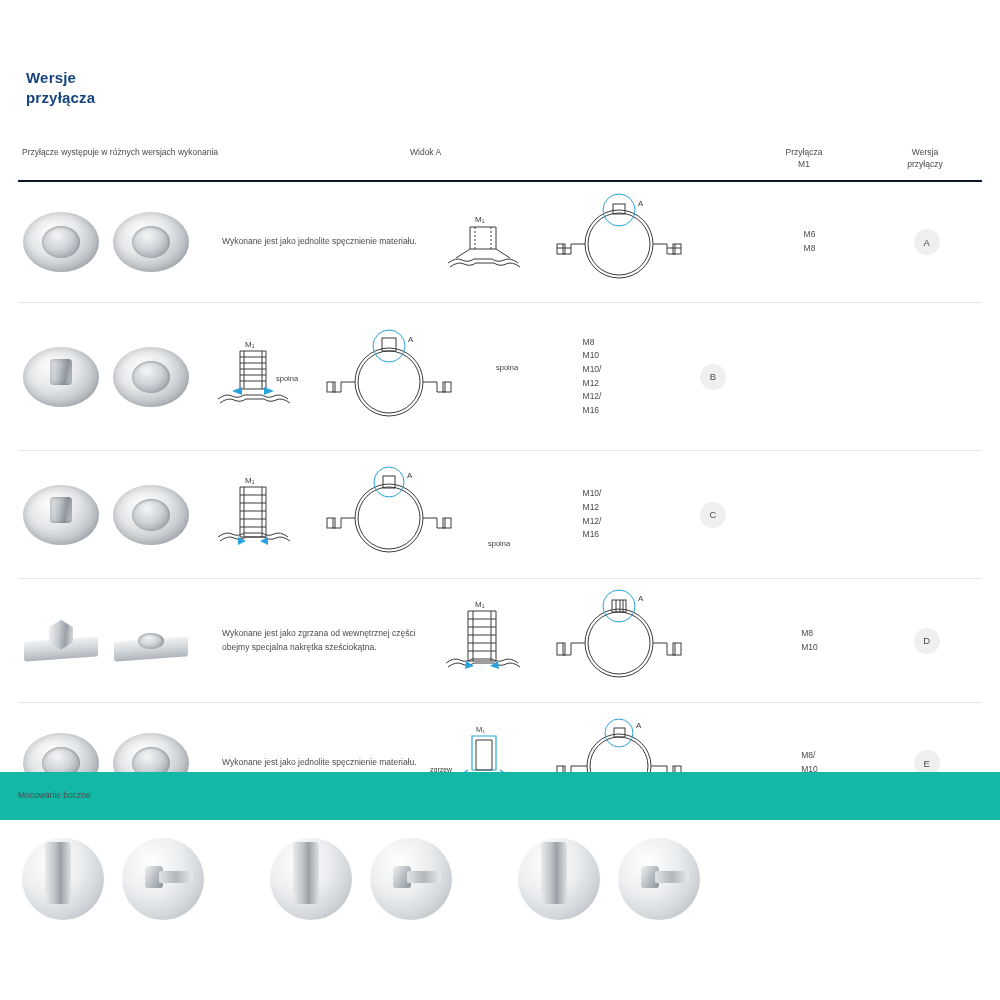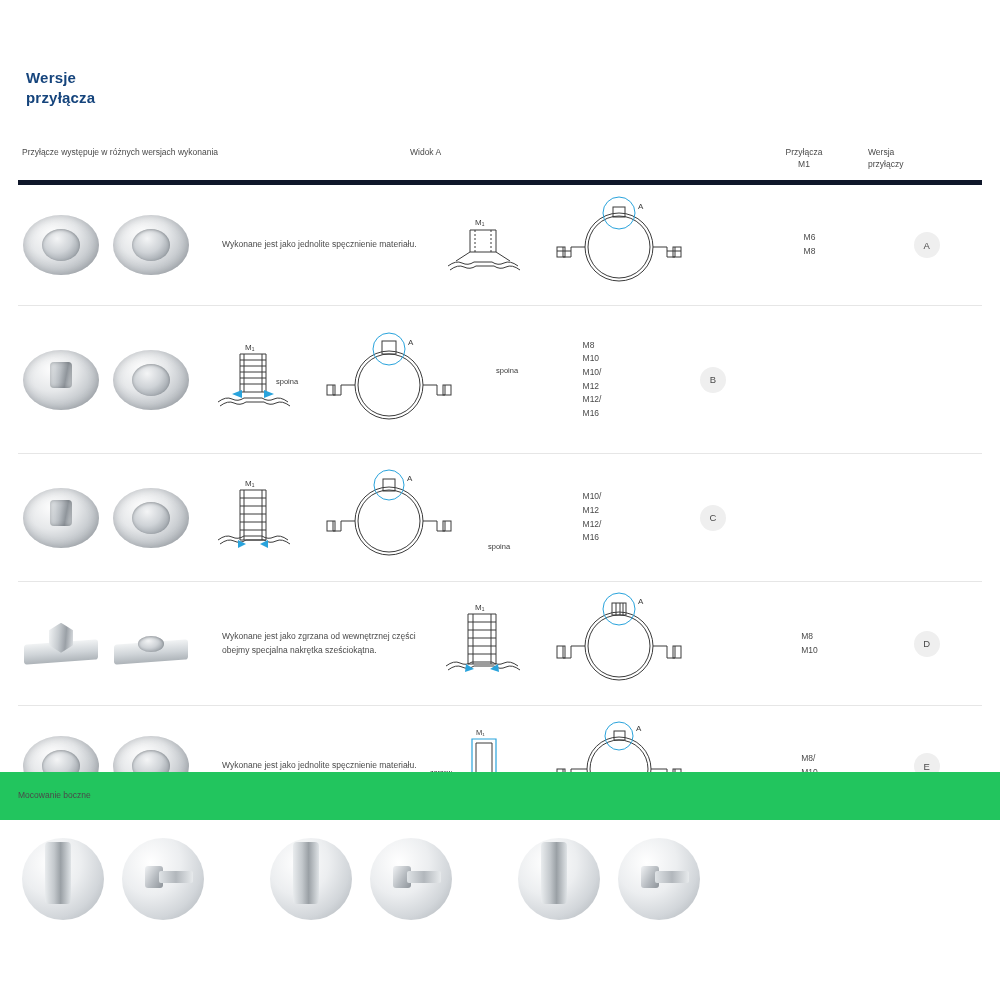--- a/index.html
+++ b/index.html
@@ -38,33 +38,33 @@
   .table {
     position: absolute;
     left: 18px;
     top: 136px;
     width: 964px;
   }
   .head-row {
     display: flex;
     align-items: flex-start;
     height: 44px;
-    border-bottom: 5px solid #0f172a;
+    border-bottom: 2px solid #0f172a;
   }
   .head-cell {
     font-size: 8.5px;
     color: #4a4a4a;
     padding-top: 10px;
     line-height: 1.45;
     box-sizing: border-box;
   }
   .c-desc { width: 392px; padding-left: 4px; }
   .c-view { width: 330px; }
   .c-m1   { width: 128px; text-align: center; }
-  .c-ver  { width: 114px; }
+  .c-ver  { width: 114px; text-align: center; }
 
   .row {
     display: flex;
     align-items: stretch;
     border-bottom: 1px solid #e6e6e6;
     min-height: 120px;
     position: relative;
   }
   .row .imgs {
     width: 180px;
@@ -171,21 +171,21 @@
 
   
   .viewsvg { display: block; }
 
   
   .bottom-band {
     position: absolute;
     left: 0; top: 772px;
     width: 1000px;
     height: 48px;
-    background: #22c55e;
+    background: #14b8a6;
   }
   .bottom-band .lbl {
     position: absolute;
     left: 18px; top: 18px;
     font-size: 8.5px;
     color: #4a4a4a;
   }
   .bottom-photos {
     position: absolute;
     left: 18px; top: 826px;

